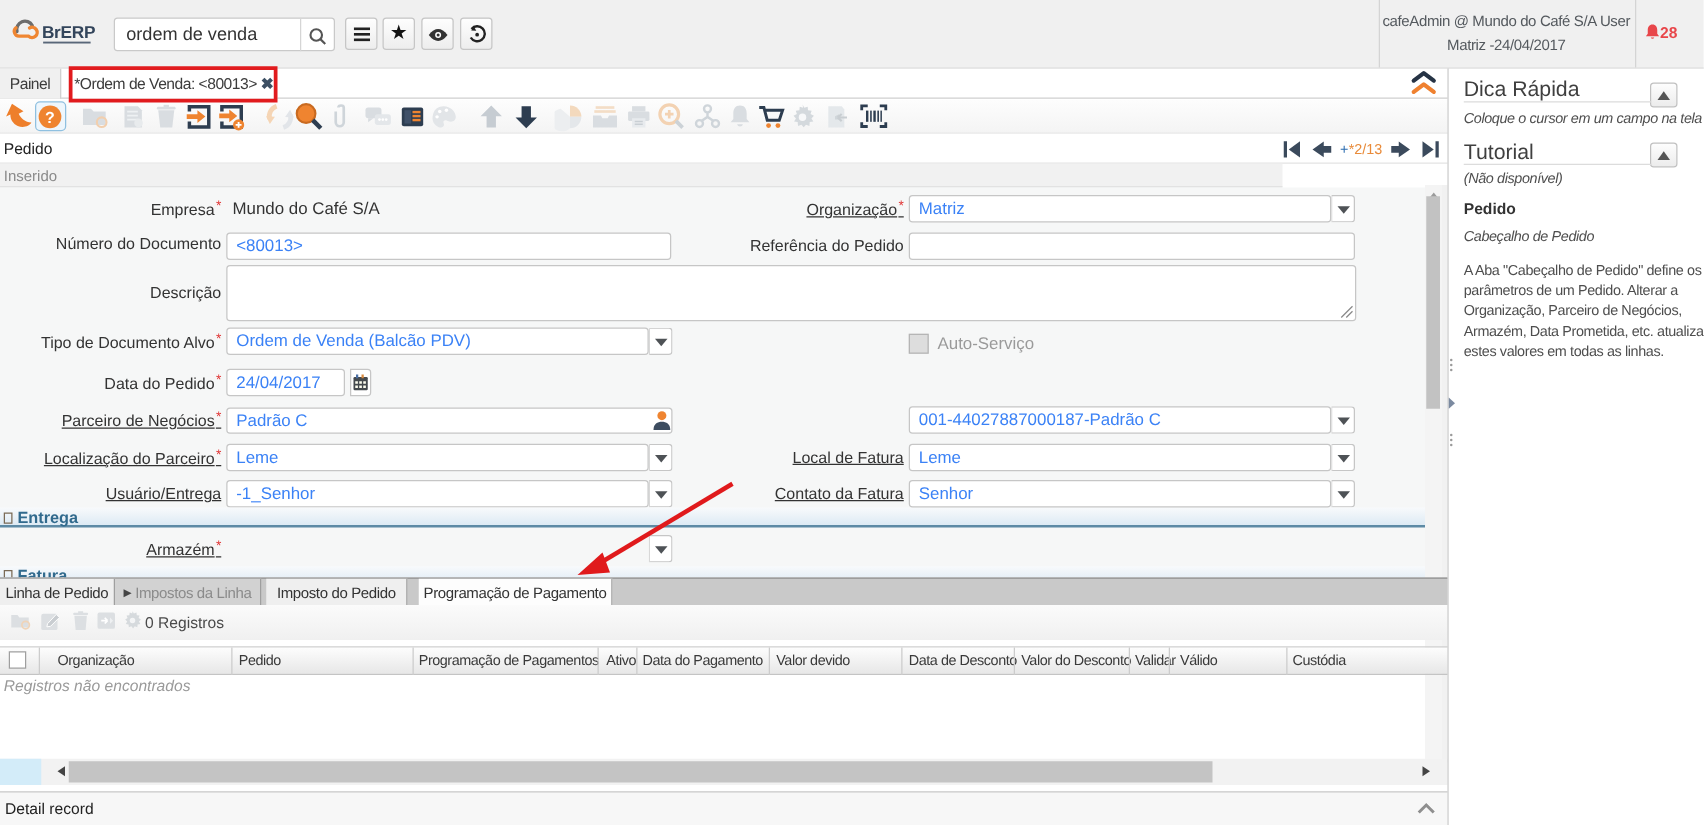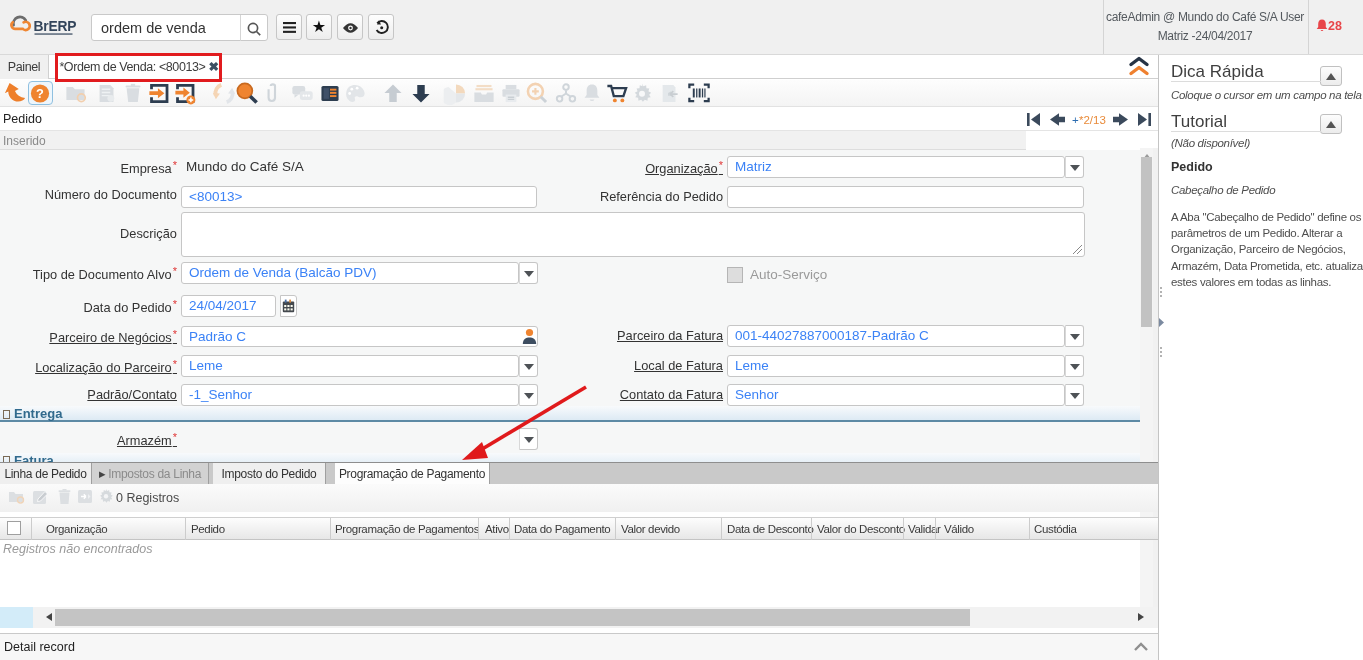--- a/index.html
+++ b/index.html
@@ -308,25 +308,24 @@
     </div>
 
 <div id="form">
 <div class="lbl" style="left:0;width:177px;top:9px">Empresa<span class="req">*</span></div>
 <div class="lbl" style="left:0;width:177px;top:37px">Número do Documento</div>
 <div class="lbl" style="left:0;width:177px;top:76px">Descrição</div>
 <div class="lbl" style="left:0;width:177px;top:115px">Tipo de Documento Alvo<span class="req">*</span></div>
 <div class="lbl" style="left:0;width:177px;top:148px">Data do Pedido<span class="req">*</span></div>
 <div class="lbl u" style="left:0;width:177px;top:178px">Parceiro de Negócios<span class="req">*</span></div>
 <div class="lbl u" style="left:0;width:177px;top:208px">Localização do Parceiro<span class="req">*</span></div>
-<div class="lbl u" style="left:0;width:177px;top:237px">Padrão/Contato</div>
+<div class="lbl u" style="left:0;width:177px;top:237px">Usuário/Entrega</div>
 <div class="lbl u" style="left:0;width:177px;top:281px">Armazém<span class="req">*</span></div>
 <div class="lbl u" style="left:0;width:723px;top:9px">Organização<span class="req">*</span></div>
 <div class="lbl" style="left:0;width:723px;top:39px">Referência do Pedido</div>
-<div class="lbl u" style="left:0;width:723px;top:178px">Parceiro da Fatura</div>
 <div class="lbl u" style="left:0;width:723px;top:208px">Local de Fatura</div>
 <div class="lbl u" style="left:0;width:723px;top:237px">Contato da Fatura</div>
 <div class="abs" style="left:186px;top:9px;font-size:13.5px;color:#333">Mundo do Café S/A</div>
 <div class="inp" style="left:181px;top:36px;width:356px;height:22px">&lt;80013&gt;</div>
 <div class="inp" style="left:181px;top:62px;width:904px;height:45px"></div>
 <svg class="abs" style="left:1072px;top:94px" width="11" height="11" viewBox="0 0 11 11">
         <line x1="1" y1="10" x2="10" y2="1" stroke="#888" stroke-width="1"></line>
         <line x1="5" y1="10" x2="10" y2="5" stroke="#888" stroke-width="1"></line>
       </svg>
 <div class="inp" style="left:181px;top:112px;width:338px;height:22px">Ordem de Venda (Balcão PDV)</div>

